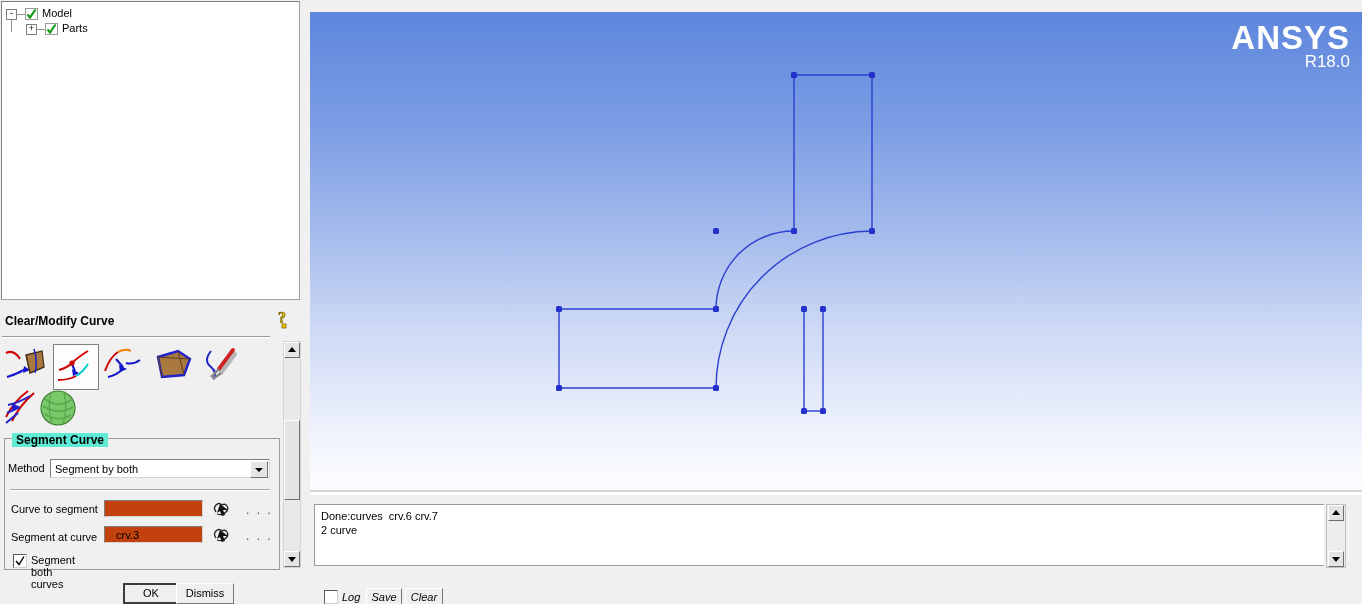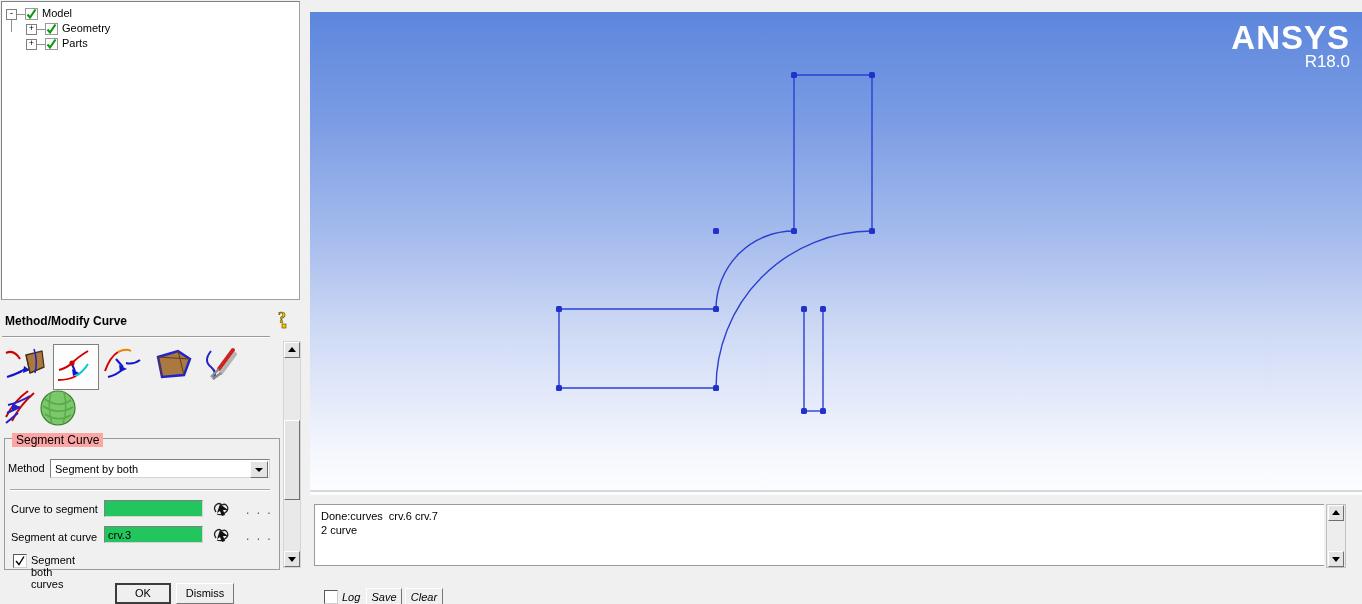--- a/index.html
+++ b/index.html
@@ -64,31 +64,31 @@
     border-top:1px solid #ffffff;border-left:1px solid #ffffff;
     border-right:1px solid #6f6f6f;border-bottom:1px solid #6f6f6f;
   }
 
   
   .groupbox{
     position:absolute;left:4px;top:438px;width:274px;height:130px;
     border:1px solid #9a9a9a;border-top-color:#9a9a9a;
   }
   .group-legend{
-    position:absolute;left:12px;top:433px;background:#fca5a5;padding:0 4px;
-    font-size:12px;font-weight:normal;color:#000;
+    position:absolute;left:12px;top:433px;background:#5eead4;padding:0 4px;
+    font-size:12px;font-weight:bold;color:#000;
   }
   .grp-sep{position:absolute;left:10px;top:489px;width:260px;height:1px;background:#a8a8a8;}
   .grp-sep2{position:absolute;left:10px;top:490px;width:260px;height:1px;background:#ffffff;}
 
   .fld-label{position:absolute;font-size:11px;color:#000;}
   .textbox{
-    position:absolute;height:17px;background:#22c55e;
+    position:absolute;height:17px;background:#c2410c;
     border:1px solid #808080;border-right-color:#d4d4d4;border-bottom-color:#d4d4d4;
-    font-size:11px;line-height:17px;color:#000;padding-left:3px;overflow:hidden;white-space:nowrap;
+    font-size:11px;line-height:17px;color:#000;padding-left:11px;overflow:hidden;white-space:nowrap;
     box-sizing:border-box;
   }
   .combo{
     position:absolute;height:19px;background:#ffffff;
     border:1px solid #808080;border-right-color:#d4d4d4;border-bottom-color:#d4d4d4;
     box-sizing:border-box;
   }
   .combo .val{position:absolute;left:4px;top:2px;font-size:11px;line-height:15px;color:#000;}
   .combo .arrowbtn{
     position:absolute;right:1px;top:1px;width:16px;height:15px;background:#e4e4e4;
@@ -164,36 +164,30 @@
     <div class="tree-panel">
       <div class="vstem"></div>
 
       <div class="tree-row" style="margin:4px 0 0 4px;">
         <span class="plusbox">-</span><span class="tline"></span><span class="chk-green"><svg width="13" height="12" viewBox="0 0 13 12">
               <rect x="0.5" y="0.5" width="12" height="11" fill="#ffffff" stroke="#9a9a9a"></rect>
               <path d="M2.5 6.5 L5 9.5 L10.5 1.5" stroke="#119911" stroke-width="2.2" fill="none"></path>
             </svg></span><span class="lbl">Model</span>
       </div>
 
-      <div class="tree-row" style="margin:0 0 0 4px;">
-        <span class="indent2"></span><span class="plusbox">+</span><span class="tline"></span><span class="chk-green"><svg width="13" height="12" viewBox="0 0 13 12">
-              <rect x="0.5" y="0.5" width="12" height="11" fill="#ffffff" stroke="#9a9a9a"></rect>
-              <path d="M2.5 6.5 L5 9.5 L10.5 1.5" stroke="#119911" stroke-width="2.2" fill="none"></path>
-            </svg></span><span class="lbl">Geometry</span>
-      </div>
 
       <div class="tree-row" style="margin:0 0 0 4px;">
         <span class="indent2"></span><span class="plusbox">+</span><span class="tline"></span><span class="chk-green"><svg width="13" height="12" viewBox="0 0 13 12">
               <rect x="0.5" y="0.5" width="12" height="11" fill="#ffffff" stroke="#9a9a9a"></rect>
               <path d="M2.5 6.5 L5 9.5 L10.5 1.5" stroke="#119911" stroke-width="2.2" fill="none"></path>
             </svg></span><span class="lbl">Parts</span>
       </div>
     </div>
 
-    <div class="panel-title">Method/Modify Curve</div>
+    <div class="panel-title">Clear/Modify Curve</div>
     <div class="help-icon">
       <svg width="18" height="20" viewBox="0 0 18 20">
         <text x="2" y="14" font-family="Liberation Serif, serif" font-size="16" font-weight="bold" fill="#f2c700" stroke="#6a5a00" stroke-width="0.7">?</text>
         <rect x="6" y="15" width="4" height="4" fill="#f2c700" stroke="#6a5a00" stroke-width="0.7"></rect>
       </svg>
     </div>
     <div class="hdr-rule"></div>
     <div class="hdr-rule2"></div>
 
     <div class="icon-area">
@@ -324,21 +318,21 @@
     <div class="checkrow" style="left:13px;top:554px;">
       <span class="cbox">
         <svg width="10" height="10" viewBox="0 0 10 10">
             <path d="M1 5 L4 8.5 L9 0.5" stroke="#000" stroke-width="1.4" fill="none"></path>
           </svg>
       </span>
       <span class="cb-label" style="left:18px;top:0;">Segment both curves</span>
     </div>
 
     <div class="btn" style="left:55px;top:612px;width:56px;border-radius:6px;">Apply</div>
-    <div class="btn default" style="left:115px;top:583px;width:56px;text-align:center;">OK</div>
+    <div class="btn default" style="left:123px;top:583px;width:56px;text-align:center;">OK</div>
     <div class="btn" style="left:176px;top:583px;width:58px;">Dismiss</div>
   </div>
 
   <div class="col-div"></div>
 
   <div class="viewport">
 
     <svg id="geom-svg" width="1052" height="490" viewBox="0 0 1052 490" style="position:absolute;left:0;top:0;">
         <line x1="484" y1="63" x2="562" y2="63" stroke="#2b3fd0" stroke-width="1.4"></line>
         <line x1="484" y1="63" x2="484" y2="219" stroke="#2b3fd0" stroke-width="1.4"></line>

